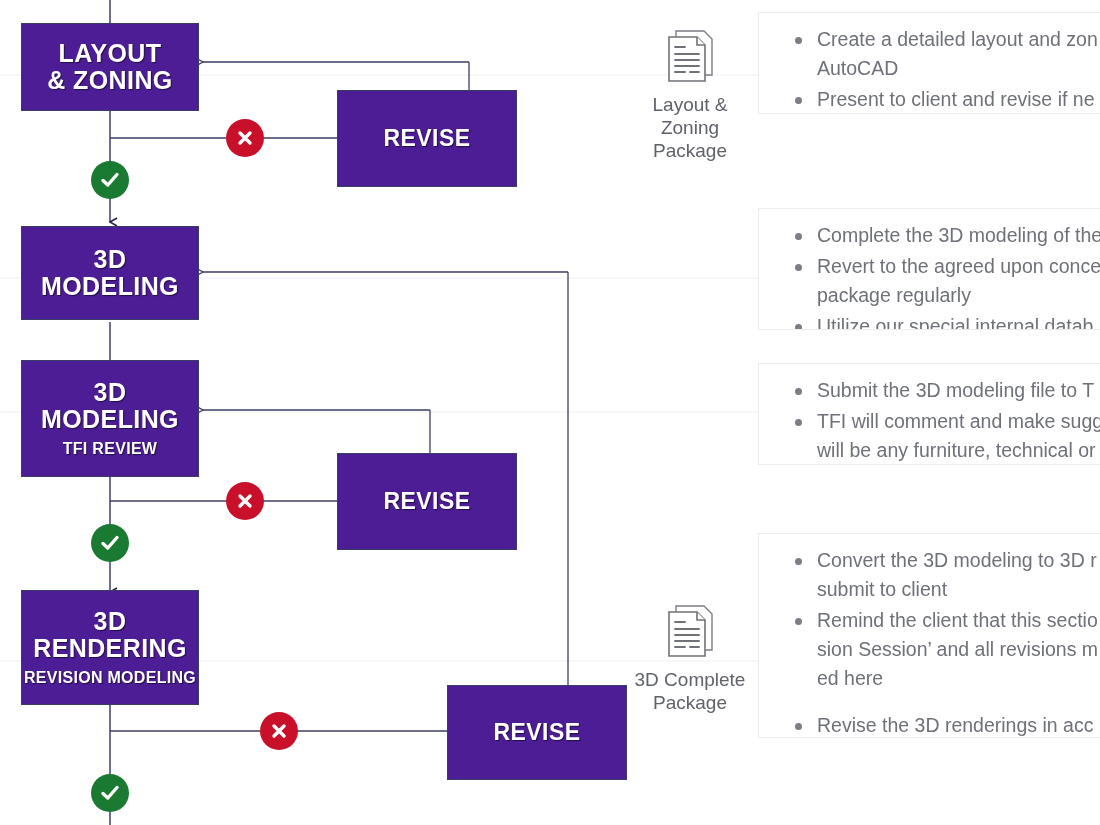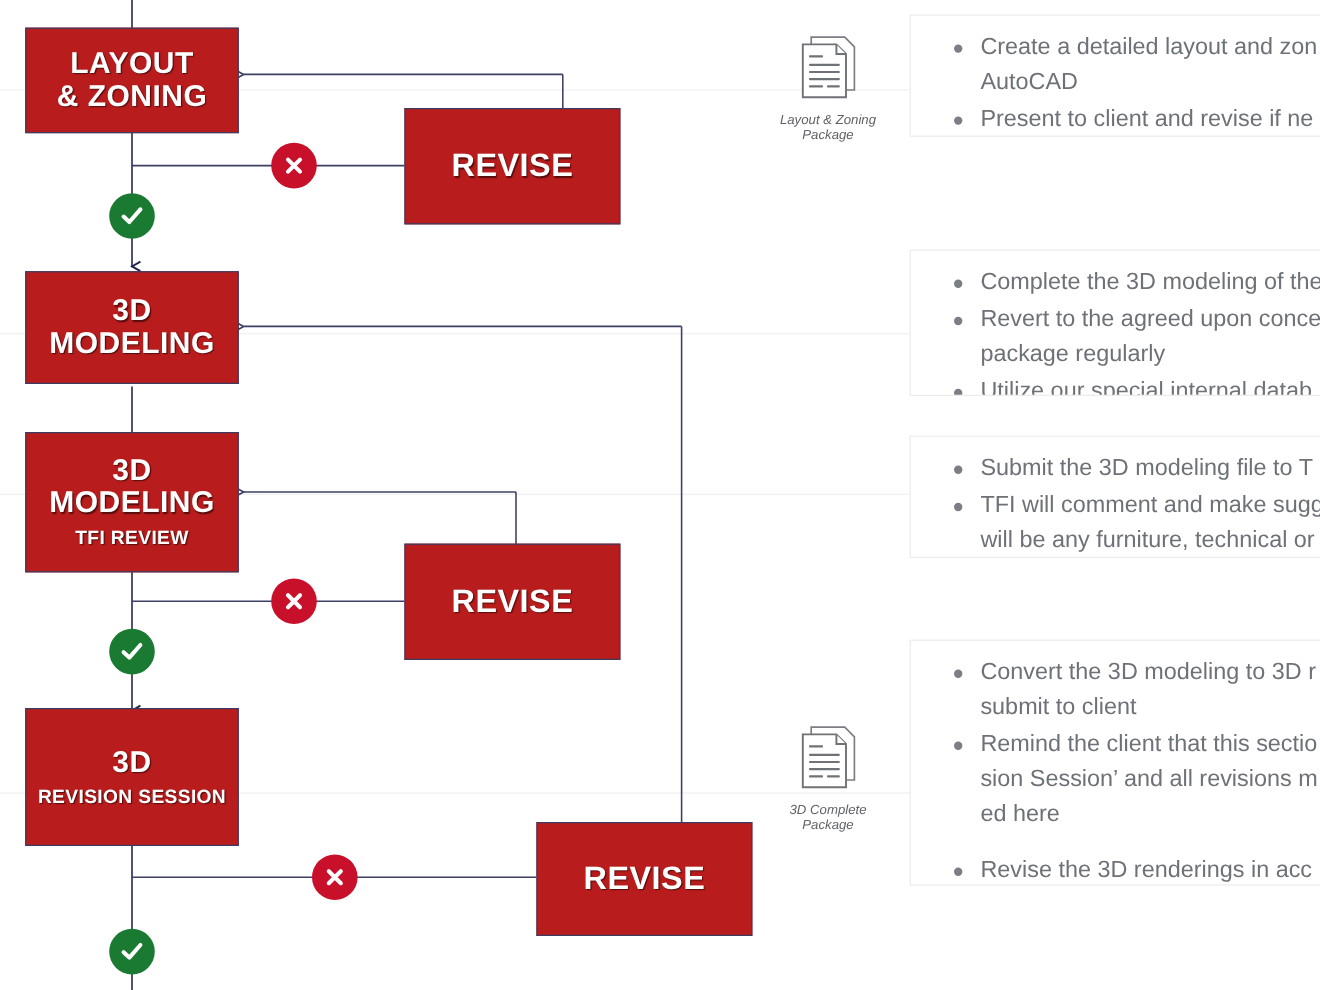--- a/index.html
+++ b/index.html
@@ -21,21 +21,21 @@
     position: absolute;
     left: 0; top: 0;
     width: 1100px;
     height: 825px;
     pointer-events: none;
   }
 
   
   .node {
     position: absolute;
-    background: #b91c1c;
+    background: #4c1d95;
     border: 1px solid #3a3c63;
     display: flex;
     flex-direction: column;
     align-items: center;
     justify-content: center;
     box-sizing: border-box;
     color: #ffffff;
     text-align: center;
     line-height: 1.08;
   }
@@ -48,21 +48,21 @@
   }
   .node .sub {
     font-size: 16px;
     font-weight: bold;
     letter-spacing: .3px;
     margin-top: 7px;
     text-shadow: 1px 1px 1px rgba(0,0,0,.55);
     white-space: nowrap;
     text-align: right;
   }
-  .node.revise .big { font-size: 27px; }
+  .node.revise .big { font-size: 23px; }
 
   
   .marker {
     position: absolute;
     width: 38px;
     height: 38px;
     border-radius: 50%;
     display: flex;
     align-items: center;
     justify-content: center;
@@ -73,25 +73,24 @@
 
   
   .pkg {
     position: absolute;
     width: 130px;
     text-align: center;
   }
   .pkg .glyph { height: 62px; }
   .pkg .glyph svg { display: block; margin: 0 auto; }
   .pkg .cap {
-    font-size: 11px;
+    font-size: 19px;
     color: #5f6268;
     line-height: 1.2;
     margin-top: 4px;
-    font-style: italic;
   }
 
   
   .card {
     position: absolute;
     left: 758px;
     width: 400px;
     box-sizing: border-box;
     background: #ffffff;
     border: 1px solid #ececec;
@@ -194,21 +193,22 @@
     <div class="big">MODELING</div>
     <div class="sub">TFI REVIEW</div>
   </div>
 
   <div class="node revise" style="left:337px; top:453px; width:180px; height:97px;">
     <div class="big">REVISE</div>
   </div>
 
   <div class="node" style="left:21px; top:590px; width:178px; height:115px;">
     <div class="big">3D</div>
-    <div class="sub">REVISION SESSION</div>
+    <div class="big">RENDERING</div>
+    <div class="sub">REVISION MODELING</div>
   </div>
 
   <div class="node revise" style="left:447px; top:685px; width:180px; height:95px;">
     <div class="big">REVISE</div>
   </div>
 
   <div class="marker ok" style="left:91px; top:161px;">
     <span>
       <svg width="22" height="22" viewBox="0 0 22 22">
         <path d="M4,11.5 L8.8,16 L18,5.5" fill="none" stroke="#ffffff" stroke-width="3.4" stroke-linecap="round" stroke-linejoin="round"></path>

